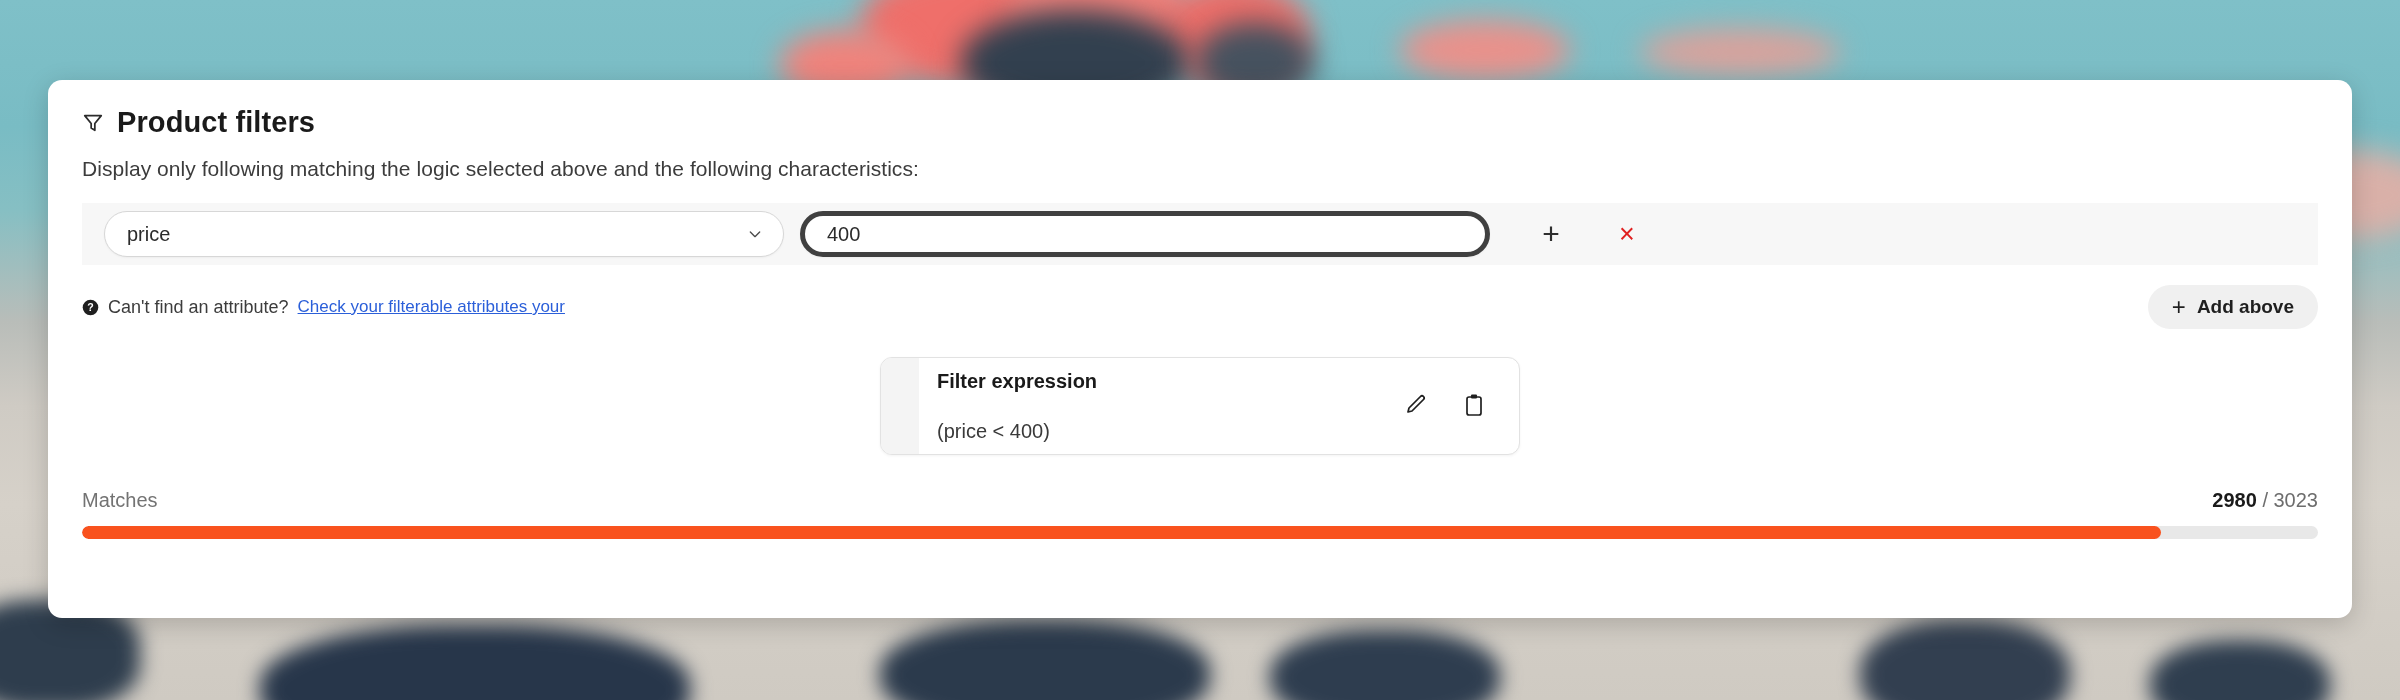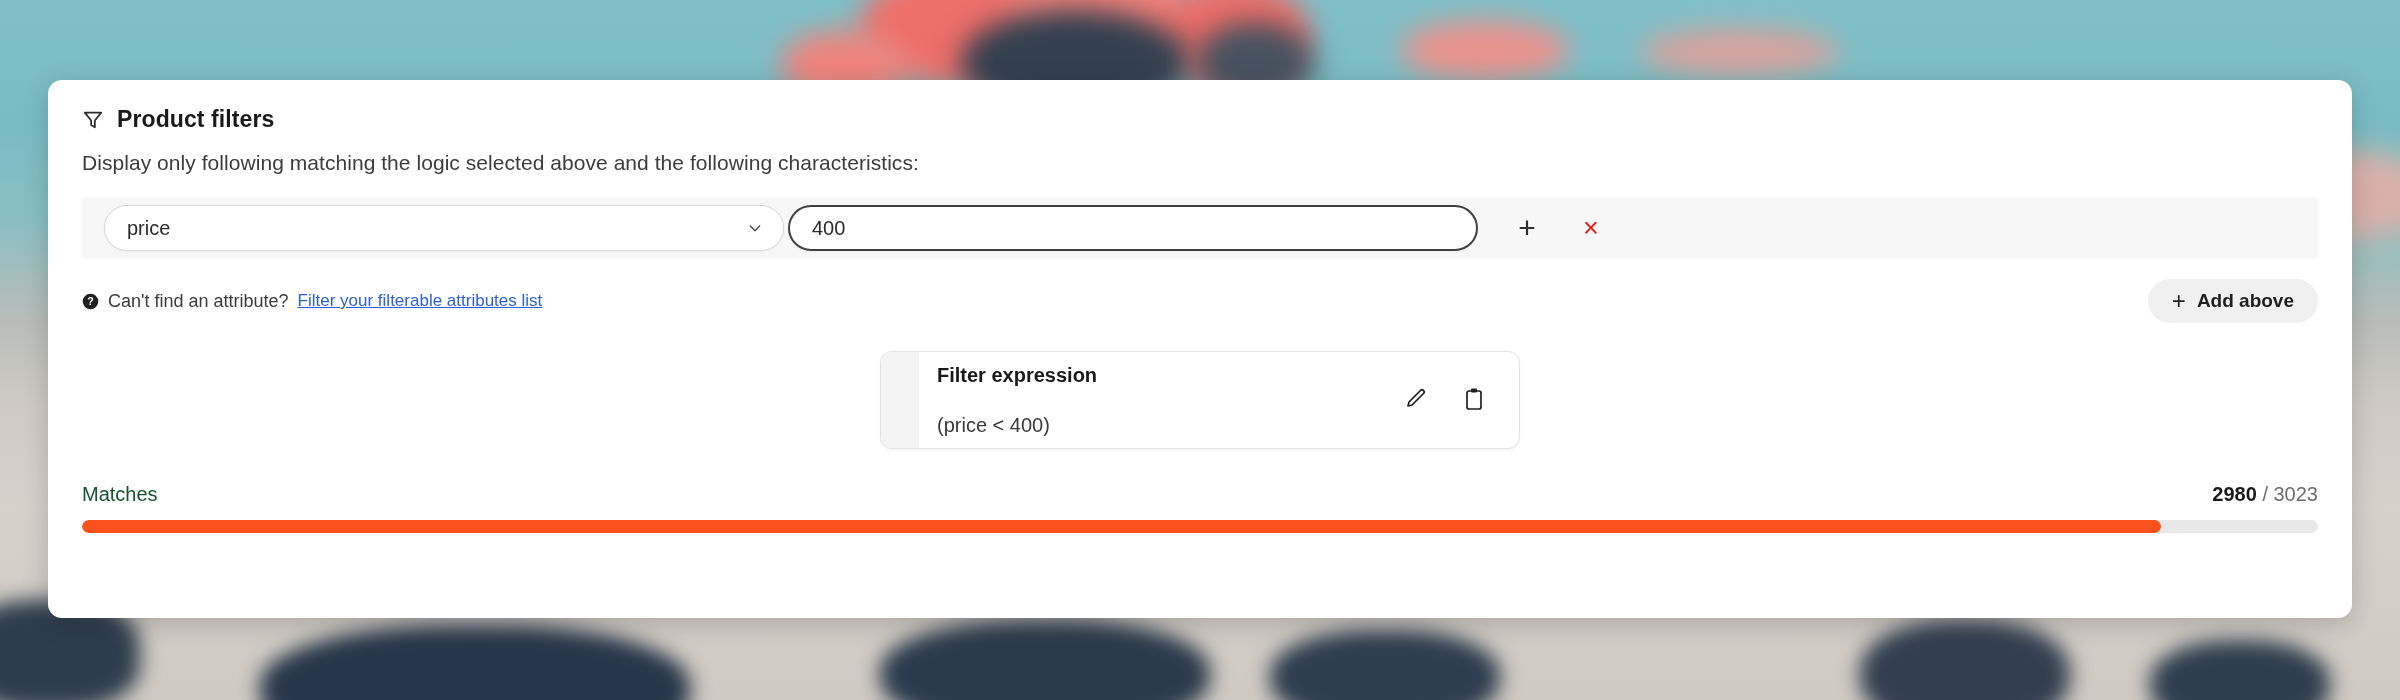--- a/index.html
+++ b/index.html
@@ -29,34 +29,34 @@
     width: 2304px; height: 538px;
     background: #ffffff;
     border-radius: 14px;
     box-shadow: 0 6px 26px rgba(0,0,0,0.18);
     padding: 26px 34px 0 34px;
   }
 
   .card-header { display: flex; align-items: center; gap: 13px; }
   .funnel-icon { width: 22px; height: 22px; display: block; }
   .card-title {
-    font-size: 23px; font-weight: bold; color: #1a1a1a; letter-spacing: .1px;
+    font-size: 29px; font-weight: bold; color: #1a1a1a; letter-spacing: .1px;
   }
   .card-desc {
     margin-top: 18px; font-size: 21px; color: #3c3c3c; letter-spacing: .05px;
   }
 
   
   .filter-row {
     margin-top: 22px;
     height: 62px;
     background: #f7f7f7;
     display: flex;
     align-items: center;
-    gap: 4px;
+    gap: 16px;
     padding: 0 6px 0 22px;
   }
   .select-wrap {
     position: relative;
     height: 46px;
     background: #ffffff;
     border: 1px solid #d7d7d7;
     border-radius: 23px;
     display: flex; align-items: center;
     padding: 0 44px 0 22px;
@@ -66,21 +66,21 @@
   .select-wrap.op   { width: 690px; }
   .select-value { font-size: 20px; color: #2b2b2b; white-space: nowrap; }
   .chevron {
     position: absolute; right: 20px; top: 50%;
     transform: translateY(-50%);
     width: 16px; height: 16px;
   }
   .value-input {
     width: 690px; height: 46px;
     background: #ffffff;
-    border: 2px solid #404040;
+    border: 5px solid #404040;
     border-radius: 23px;
     padding: 0 22px;
     font-size: 20px; color: #2b2b2b;
     font-family: "Liberation Sans", sans-serif;
     outline: none;
     box-shadow: 0 1px 2px rgba(0,0,0,0.04);
   }
   .row-btn {
     background: none; border: none; cursor: pointer;
     font-family: "Liberation Sans", sans-serif;
@@ -135,21 +135,21 @@
     background: none; border: none; cursor: pointer;
     width: 30px; height: 30px; display: flex; align-items: center; justify-content: center;
   }
   .expr-icon-btn svg { width: 24px; height: 24px; }
 
   
   .matches-row {
     margin-top: 34px;
     display: flex; align-items: baseline; justify-content: space-between;
   }
-  .matches-label { font-size: 20px; color: #14532d; }
+  .matches-label { font-size: 20px; color: #737373; }
   .matches-count { font-size: 20px; color: #6d6d6d; }
   .matches-count b { color: #1a1a1a; font-weight: bold; }
   .progress-track {
     margin-top: 14px;
     height: 13px;
     background: #e8e8e8;
     border-radius: 7px;
     overflow: hidden;
   }
   .progress-fill {
@@ -216,21 +216,21 @@
 
   <div class="helper-row">
     <div class="helper-left">
       <span class="help-icon">
         <svg viewBox="0 0 24 24" width="17" height="17">
           <circle cx="12" cy="12" r="11" fill="#1f1f1f"></circle>
           <text x="12" y="17.5" text-anchor="middle" font-size="15" font-family="Liberation Sans, sans-serif" fill="#ffffff" font-weight="bold">?</text>
         </svg>
       </span>
       <span class="helper-text">Can't find an attribute?</span>
-      <a class="helper-link">Filter your filterable attributes list</a>
+      <a class="helper-link">Check your filterable attributes your</a>
     </div>
 
     <button class="add-filter-btn">
       <span class="add-plus">+</span>
       <span>Add above</span>
     </button>
   </div>
 
   <div class="expr-area">
     <div class="expr-card">

